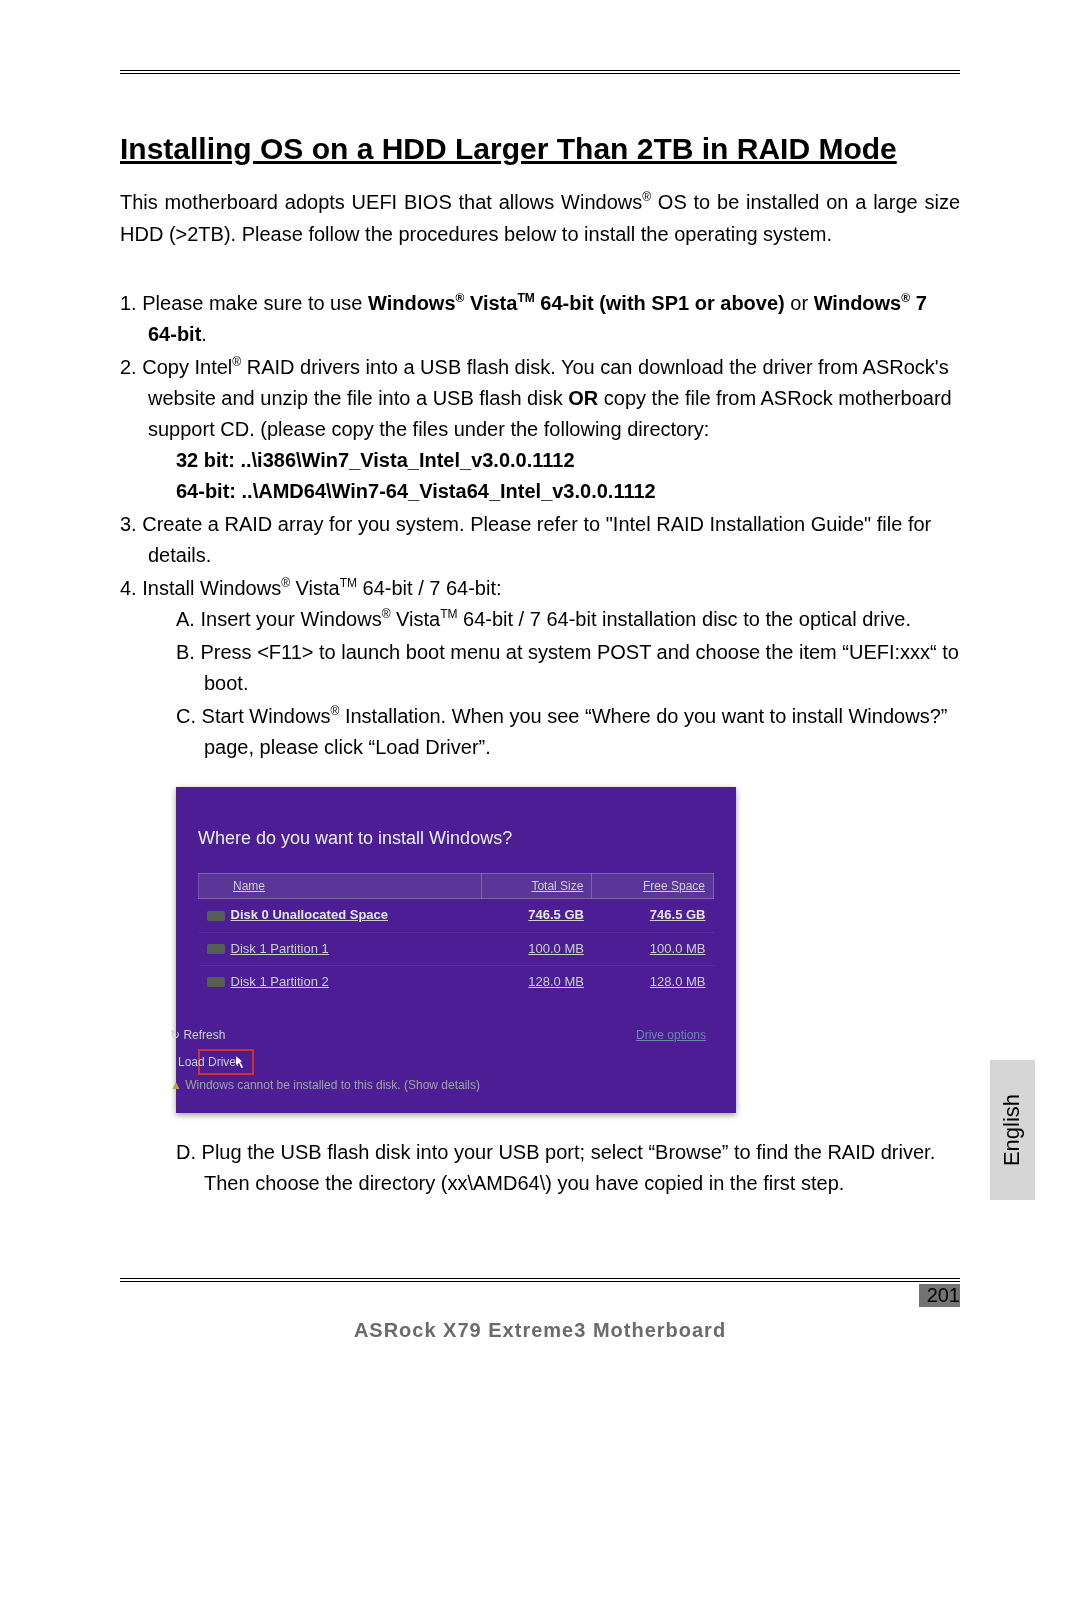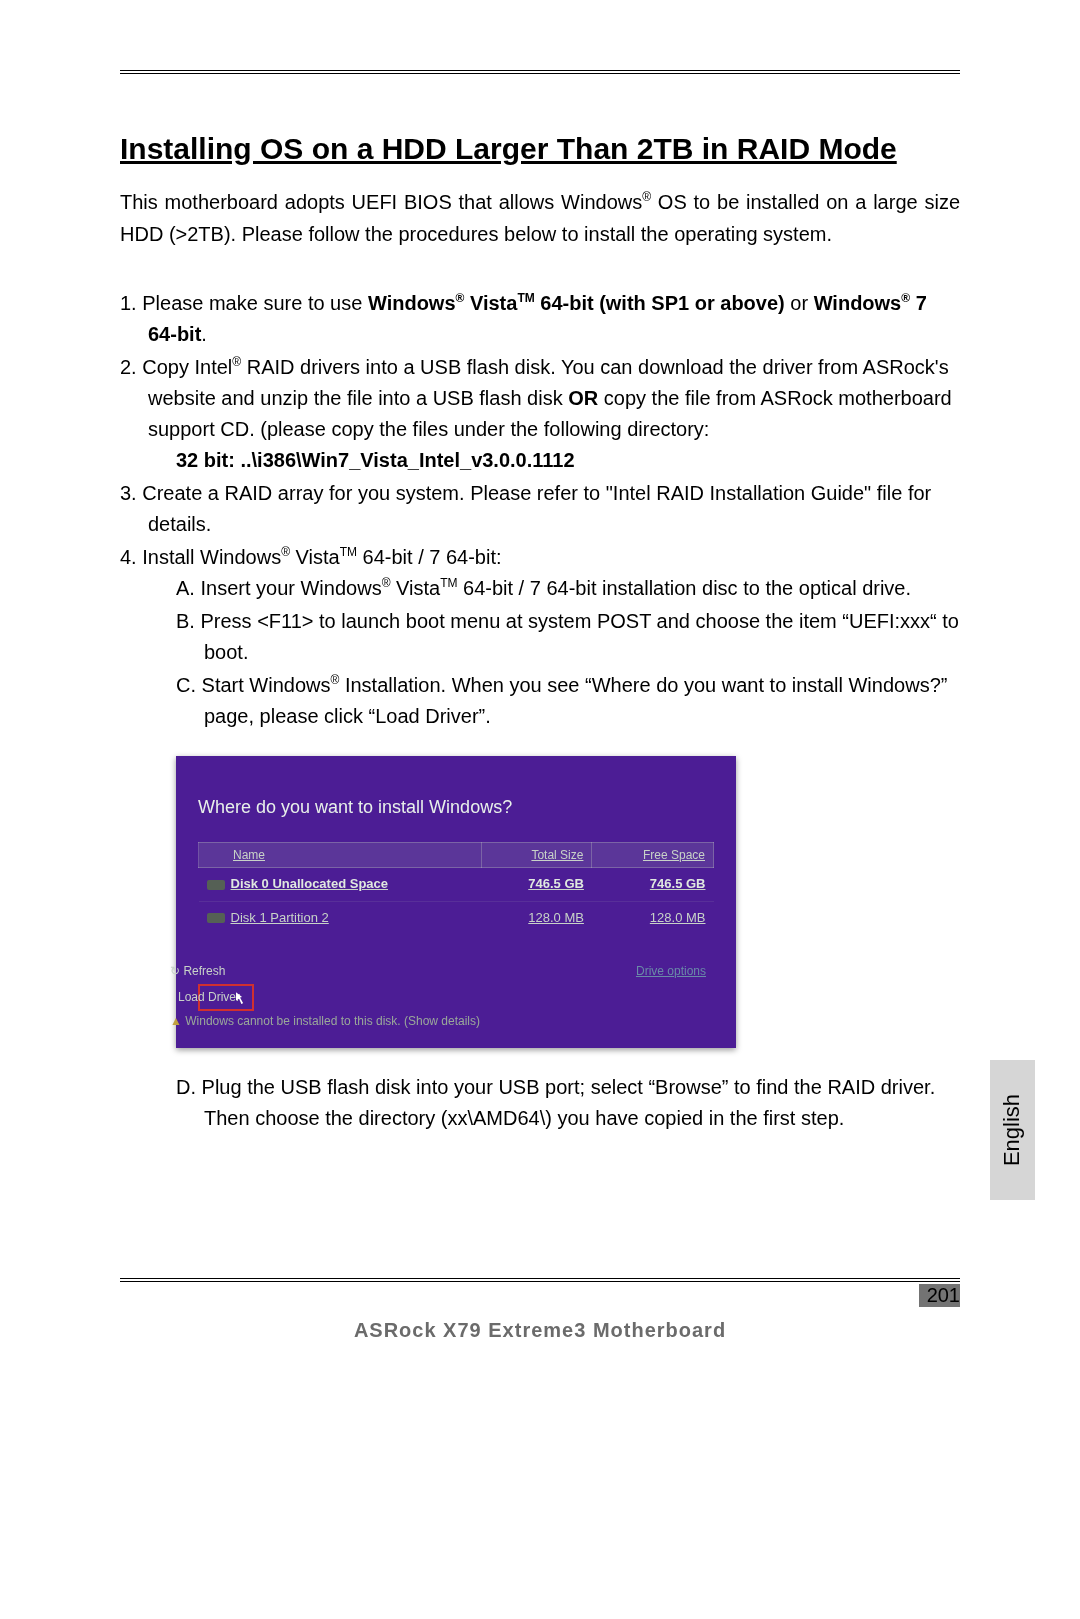--- a/index.html
+++ b/index.html
@@ -55,20 +55,21 @@
   <ol class="steps">
 
     <li>
       <span class="num">1. </span><span class="body"><span>Please make sure to use </span><b><span>Windows</span><sup>®</sup><span> Vista</span><sup>TM</sup><span> 64-bit (with SP1 or above)</span></b><span> or </span><b><span>Windows</span><sup>®</sup><span> 7 64-bit</span></b><span>.</span></span>
     </li>
 
     <li>
       <span class="num">2. </span><span class="body"><span>Copy Intel</span><sup>®</sup><span> RAID drivers into a USB flash disk. You can download the driver from ASRock's website and unzip the file into a USB flash disk </span><b>OR</b><span> copy the file from ASRock motherboard support CD. (please copy the files under the following directory:</span></span>
       <div class="indent-block">
         <b>32 bit: ..\i386\Win7_Vista_Intel_v3.0.0.1112</b><br>
+        <b>64-bit: ..\AMD64\Win7-64_Vista64_Intel_v3.0.0.1112</b>
       </div>
     </li>
 
     <li>
       <span class="num">3. </span><span class="body">Create a RAID array for you system. Please refer to "Intel RAID Installation Guide" file for details.</span>
     </li>
 
     <li>
       <span class="num">4. </span><span class="body"><span>Install Windows</span><sup>®</sup><span> Vista</span><sup>TM</sup><span> 64-bit / 7 64-bit:</span></span>
       <div class="sub-letters">
@@ -86,20 +87,25 @@
                 <td style="width:55%"><span style="margin-left:26px">Name</span></td>
                 <td class="col-num">Total Size</td>
                 <td class="col-num">Free Space</td>
               </tr>
             </thead>
             <tbody>
               <tr>
                   <td><span class="disk-icon"></span><span>Disk 0 Unallocated Space</span></td>
                   <td class="col-num">746.5 GB</td>
                   <td class="col-num">746.5 GB</td>
+                </tr>
+              <tr>
+                  <td><span class="disk-icon"></span><span>Disk 1 Partition 1</span></td>
+                  <td class="col-num">100.0 MB</td>
+                  <td class="col-num">100.0 MB</td>
                 </tr>
               <tr>
                   <td><span class="disk-icon"></span><span>Disk 1 Partition 2</span></td>
                   <td class="col-num">128.0 MB</td>
                   <td class="col-num">128.0 MB</td>
                 </tr>
             </tbody>
           </table>
           <div class="actions">
             <div class="refresh">Refresh</div>

